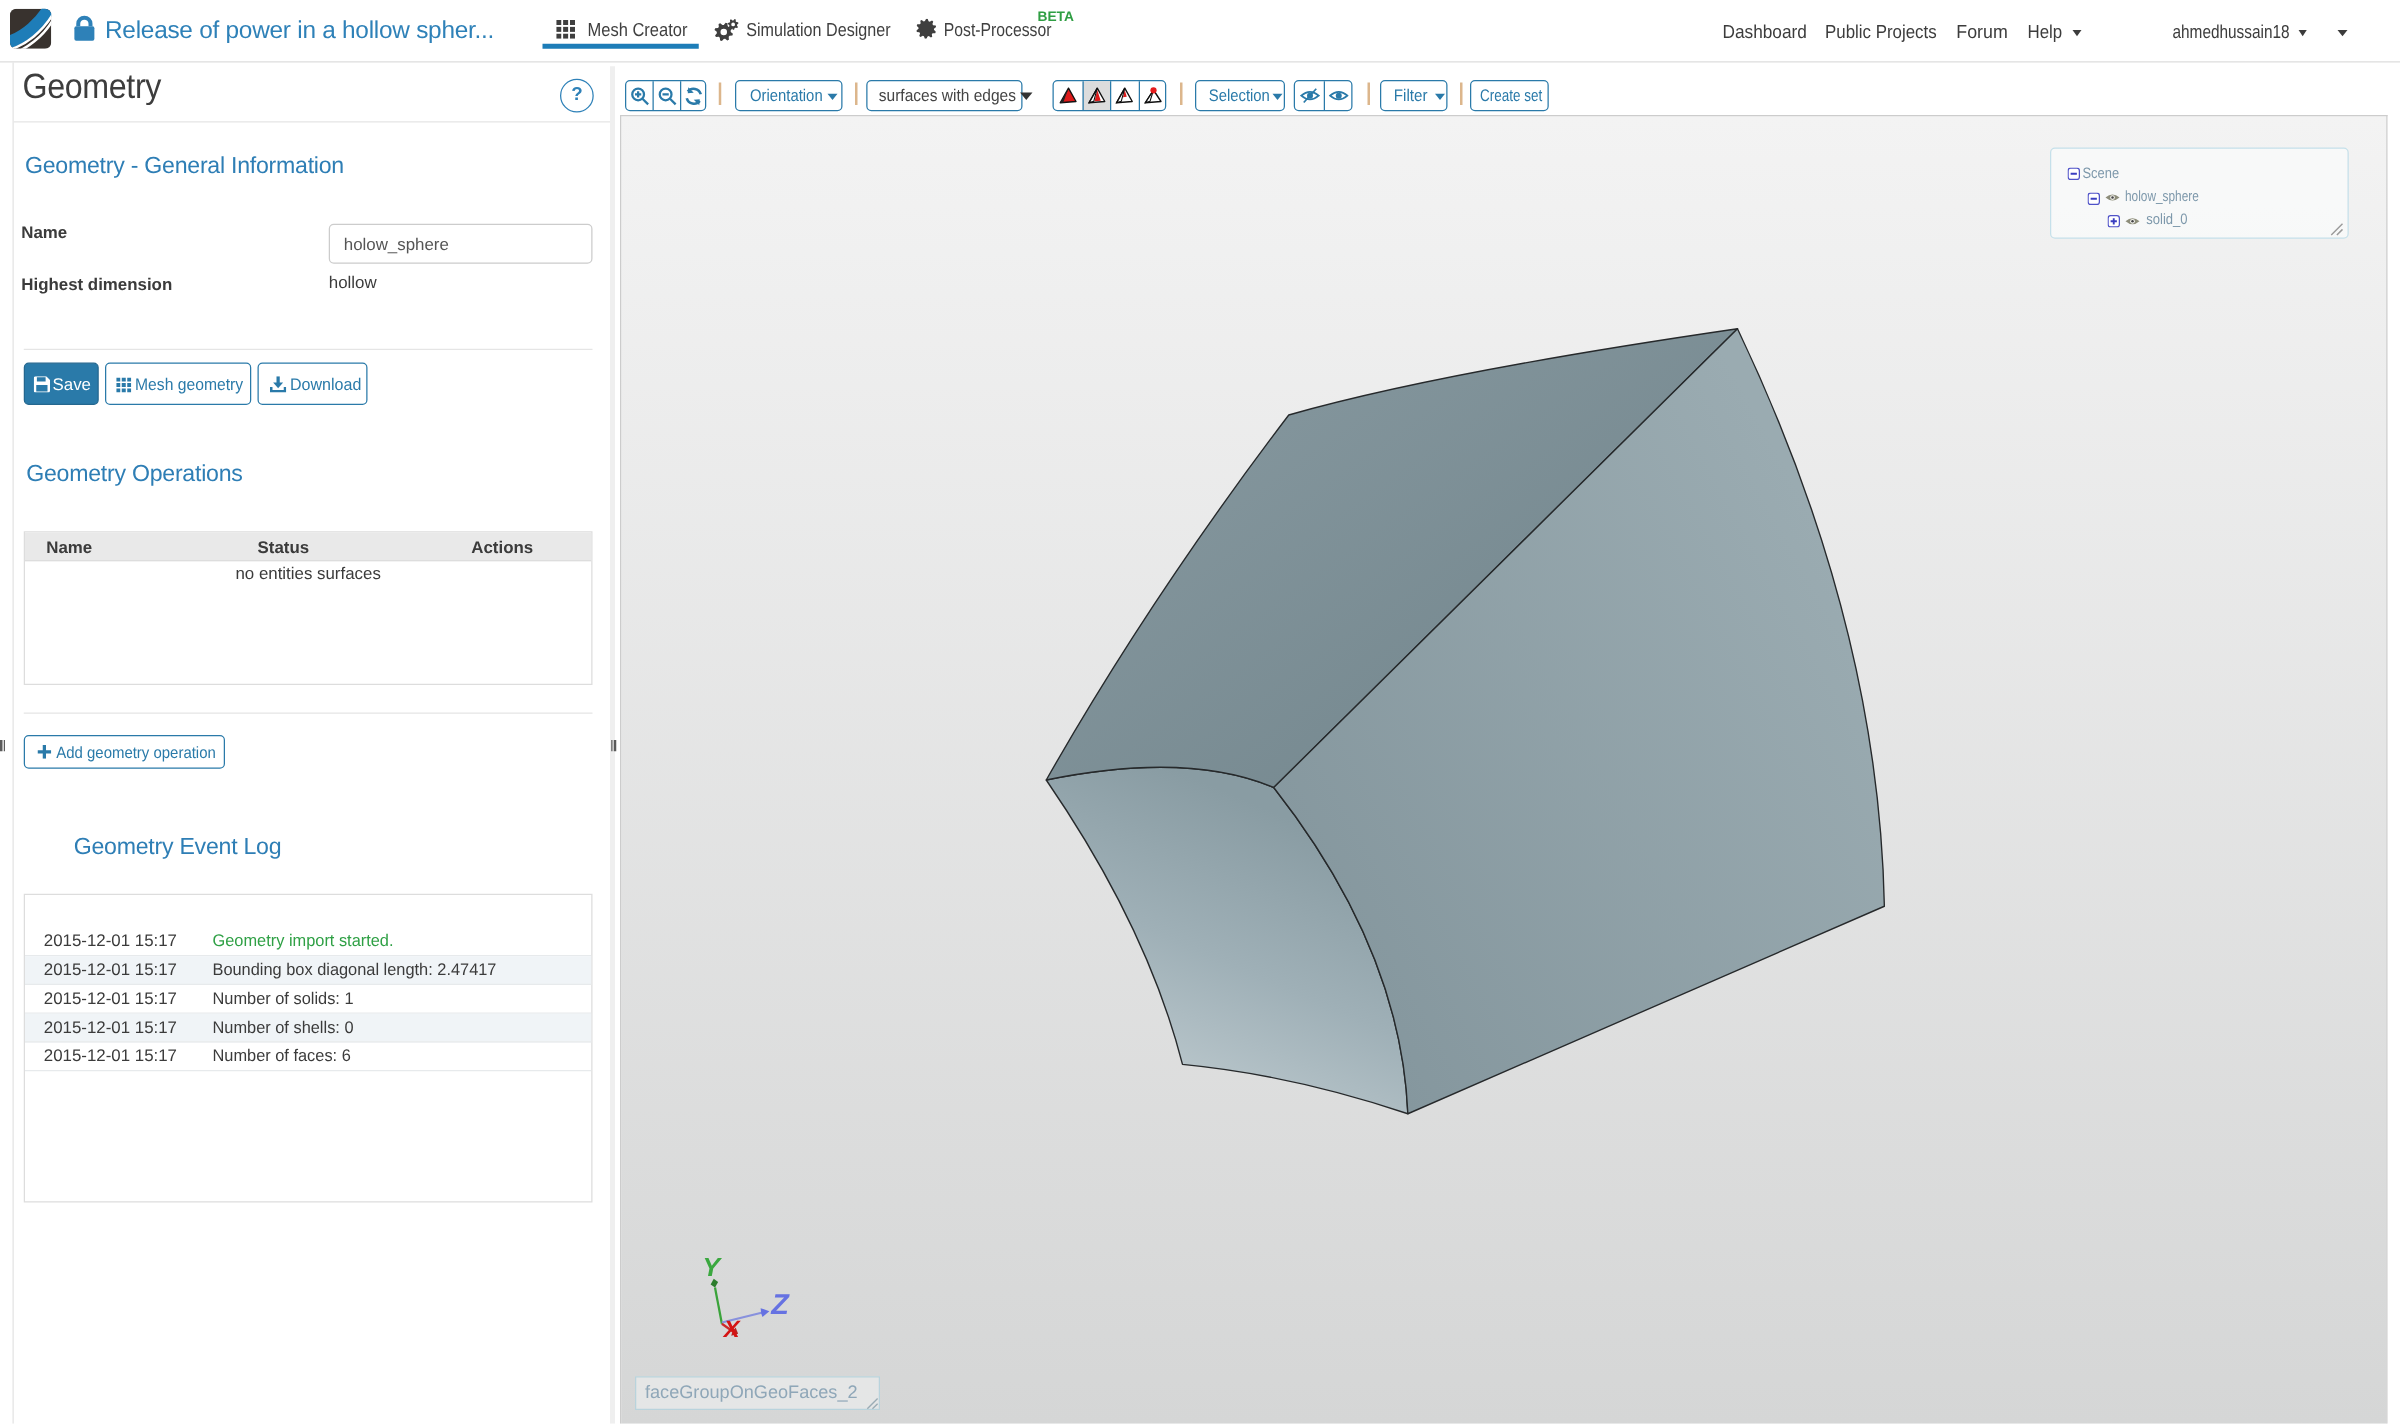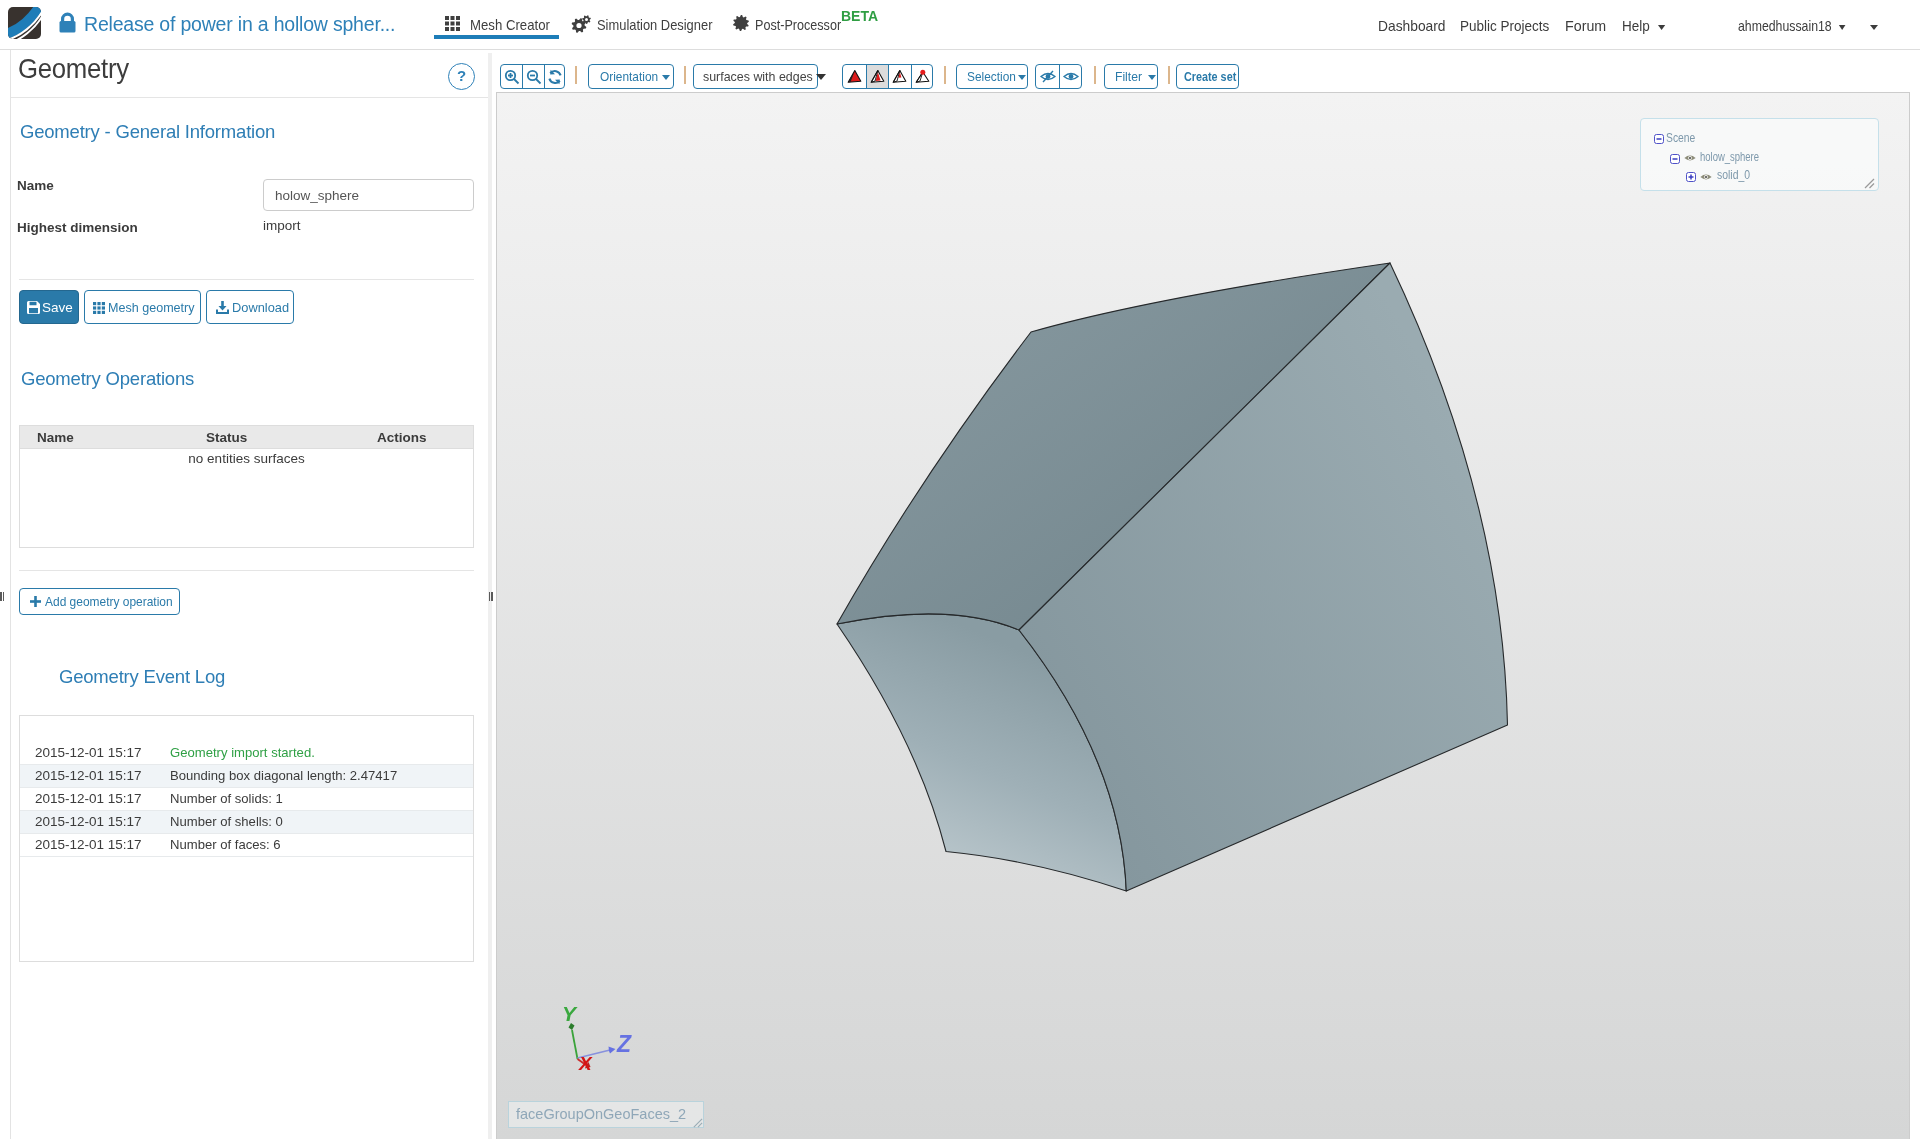--- a/index.html
+++ b/index.html
@@ -79,39 +79,39 @@
       <path fill-rule="evenodd" d="M15.35,12.99 L14.92,14.40 L12.64,14.63 L11.95,15.47 L12.14,17.75 L10.84,18.44 L9.07,17.00 L7.98,17.10 L6.51,18.85 L5.10,18.42 L4.87,16.14 L4.03,15.45 L1.75,15.64 L1.06,14.34 L2.50,12.57 L2.40,11.48 L0.65,10.01 L1.08,8.60 L3.36,8.37 L4.05,7.53 L3.86,5.25 L5.16,4.56 L6.93,6.00 L8.02,5.90 L9.49,4.15 L10.90,4.58 L11.13,6.86 L11.97,7.55 L14.25,7.36 L14.94,8.66 L13.50,10.43 L13.60,11.52 Z M10.60,11.50 A2.60,2.60 0 1 0 5.40,11.50 A2.60,2.60 0 1 0 10.60,11.50 Z"></path>
         <path fill-rule="evenodd" d="M19.36,7.61 L18.80,8.42 L17.36,8.10 L16.74,8.45 L16.26,9.83 L15.27,9.89 L14.63,8.58 L13.97,8.31 L12.58,8.80 L11.92,8.06 L12.55,6.74 L12.35,6.05 L11.11,5.27 L11.27,4.30 L12.69,3.97 L13.10,3.38 L12.94,1.92 L13.80,1.44 L14.95,2.35 L15.66,2.30 L16.70,1.27 L17.61,1.64 L17.62,3.10 L18.10,3.64 L19.56,3.80 L19.83,4.74 L18.70,5.66 L18.58,6.37 Z M17.00,5.50 A1.50,1.50 0 1 0 14.00,5.50 A1.50,1.50 0 1 0 17.00,5.50 Z"></path>
     </svg>
     <div class="tablab" style="left:26px;transform:scaleX(.86);">Simulation Designer</div>
   </div>
   <div class="tab" style="left:733px;">
     <svg class="abs" style="left:0;top:15px" width="16" height="16" viewBox="0 0 16 16" fill="#3f3f3f">
       <path d="M15.64,10.36 L15.18,11.53 L13.07,11.57 L12.45,12.32 L12.79,14.40 L11.73,15.08 L10.00,13.87 L9.06,14.11 L8.11,16.00 L6.86,15.92 L6.17,13.92 L5.26,13.56 L3.39,14.54 L2.42,13.74 L3.04,11.71 L2.52,10.89 L0.43,10.58 L0.12,9.36 L1.80,8.09 L1.86,7.12 L0.36,5.64 L0.82,4.47 L2.93,4.43 L3.55,3.68 L3.21,1.60 L4.27,0.92 L6.00,2.13 L6.94,1.89 L7.89,0.00 L9.14,0.08 L9.83,2.08 L10.74,2.44 L12.61,1.46 L13.58,2.26 L12.96,4.29 L13.48,5.11 L15.57,5.42 L15.88,6.64 L14.20,7.91 L14.14,8.88 Z"></path>
     </svg>
     <div class="tablab" style="left:22px;transform:scaleX(.84);">Post-Processor</div>
-    <div class="abs" style="left:108px;top:8px;font-size:14px;color:#2f9e43;font-weight:700;">BETA</div>
+    <div class="abs" style="left:97px;top:8px;font-size:11px;color:#2f9e43;font-weight:700;">BETA</div>
   </div>
   <div class="navlink" style="left:1378px;transform:scaleX(.92);">Dashboard</div>
   <div class="navlink" style="left:1460px;transform:scaleX(.90);">Public Projects</div>
   <div class="navlink" style="left:1565px;transform:scaleX(.95);">Forum</div>
   <div class="navlink" style="left:1622px;transform:scaleX(.90);">Help <span class="caret"></span></div>
   <div class="navlink" style="left:1738px;transform:scaleX(.82);">ahmedhussain18 <span class="caret"></span></div>
   <div class="navlink" style="left:1865px;"><span class="caret"></span></div>
 </div>
 <div id="sidebar">
     <div id="sb-inner">
   <h1 class="geo" style="transform-origin:0 0;transform:scaleX(.92);">Geometry</h1>
   <div class="qmark">?</div>
   <div class="hr" style="top:49px;left:0;width:478px;"></div>
   <h2 class="sec" style="left:9px;top:73px;">Geometry - General Information</h2>
   <div class="lbl" style="left:6px;top:130px;">Name</div>
   <input class="txt" style="left: 252px; top: 131px; width: 211px; height: 32px;" value="holow_sphere">
   <div class="lbl" style="left:6px;top:172px;">Highest dimension</div>
-  <div class="val" style="left:252px;top:170px;">import</div>
+  <div class="val" style="left:252px;top:170px;">hollow</div>
   <div class="hr" style="top:231px;left:8px;width:455px;"></div>
   <div class="btn primary" style="left:8px;top:242px;width:60px;height:34px;">
     <svg class="abs" style="left:7px;top:10px" width="13" height="13" viewBox="0 0 13 13" fill="#fff">
       <path d="M0,1.5 A1.5,1.5 0 0 1 1.5,0 H10 L13,3 V11.5 A1.5,1.5 0 0 1 11.5,13 H1.5 A1.5,1.5 0 0 1 0,11.5 Z M2.5,0.8 V4.2 H9.5 V0.8 Z M2,7 H11 V12.2 H2 Z" fill-rule="evenodd"></path>
       <rect x="7" y="1.3" width="1.8" height="2.2" fill="#2a7aa9"></rect>
     </svg>
     <span class="abs" style="left:22px;top:9px;">Save</span>
   </div>
   <div class="btn" style="left:73px;top:242px;width:117px;height:34px;">
     <svg class="abs" style="left:8px;top:11px" width="12" height="12" viewBox="0 0 12 12" fill="#2a7aa9">
@@ -265,21 +265,21 @@
         <path d="M1,6.5 Q8,0.5 15,6.5 Q8,12.5 1,6.5 Z" fill="none" stroke="#2a7aa9" stroke-width="1.4"></path>
         <circle cx="8" cy="6.5" r="2.4" fill="#2a7aa9"></circle>
       </svg>
   </div>
   <div class="tsep" style="left:598px;"></div>
   <div class="tbtn" style="left:608px;width:54px;color:#2a7aa9;">
     <span class="abs" style="left:10px;top:4px;white-space:nowrap;transform-origin:0 0;transform:scaleX(.9);">Filter</span>
     <span class="caret abs" style="left:38px;top:10px;border-top-color:#2a7aa9;"></span>
   </div>
   <div class="tsep" style="left:672px;"></div>
-  <div class="tbtn" style="left:680px;width:63px;color:#2a7aa9;font-weight:bold;">
+  <div class="tbtn" style="left:680px;width:63px;color:#2a7aa9;">
     <span class="abs" style="left:7px;top:4px;white-space:nowrap;transform-origin:0 0;transform:scaleX(.80);">Create set</span>
   </div>
 
   <svg class="abs" style="left:0px;top:44px;" width="1413" height="1047" viewBox="0 0 1413 1047">
     <defs>
       <linearGradient id="gdark" x1="900" y1="300" x2="1150" y2="650" gradientUnits="userSpaceOnUse">
         <stop offset="0" stop-color="#86989f"></stop>
           <stop offset="1" stop-color="#75888f"></stop>
       </linearGradient>
       <linearGradient id="gright" x1="1500" y1="500" x2="1050" y2="750" gradientUnits="userSpaceOnUse">

